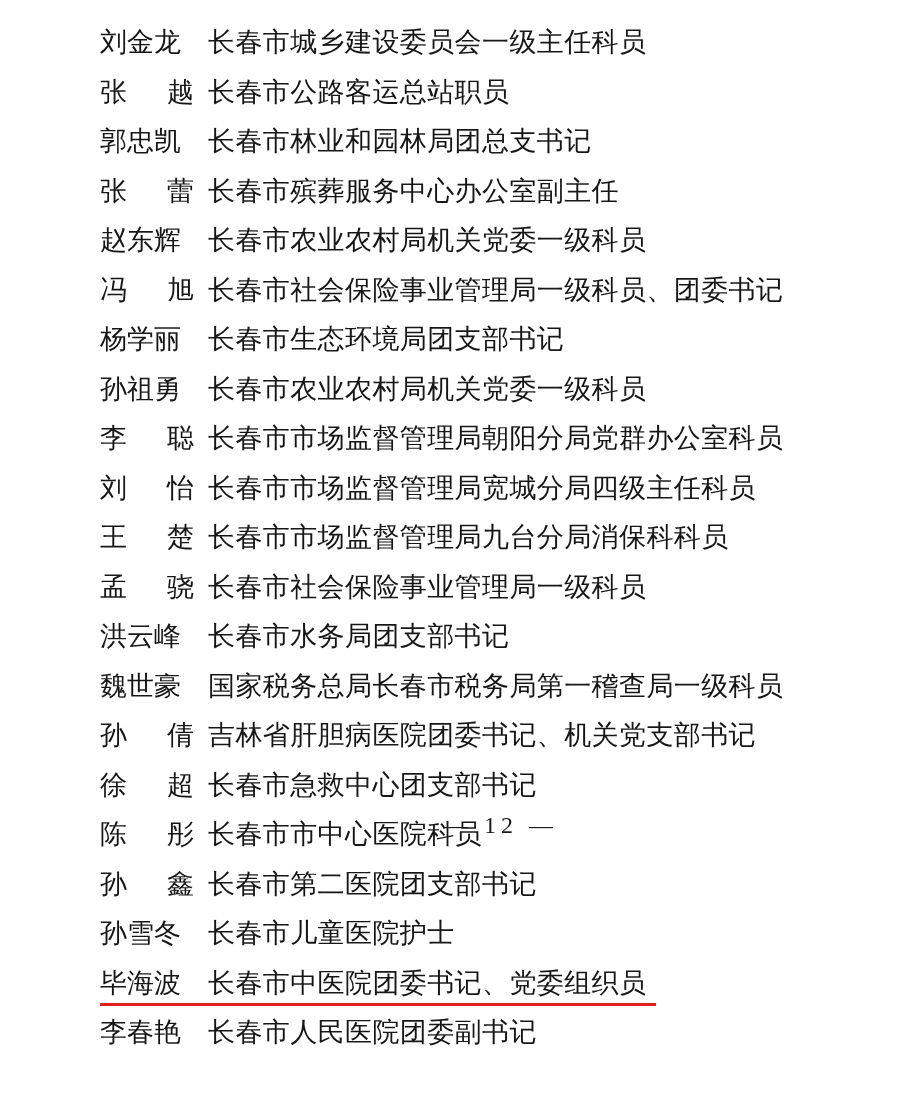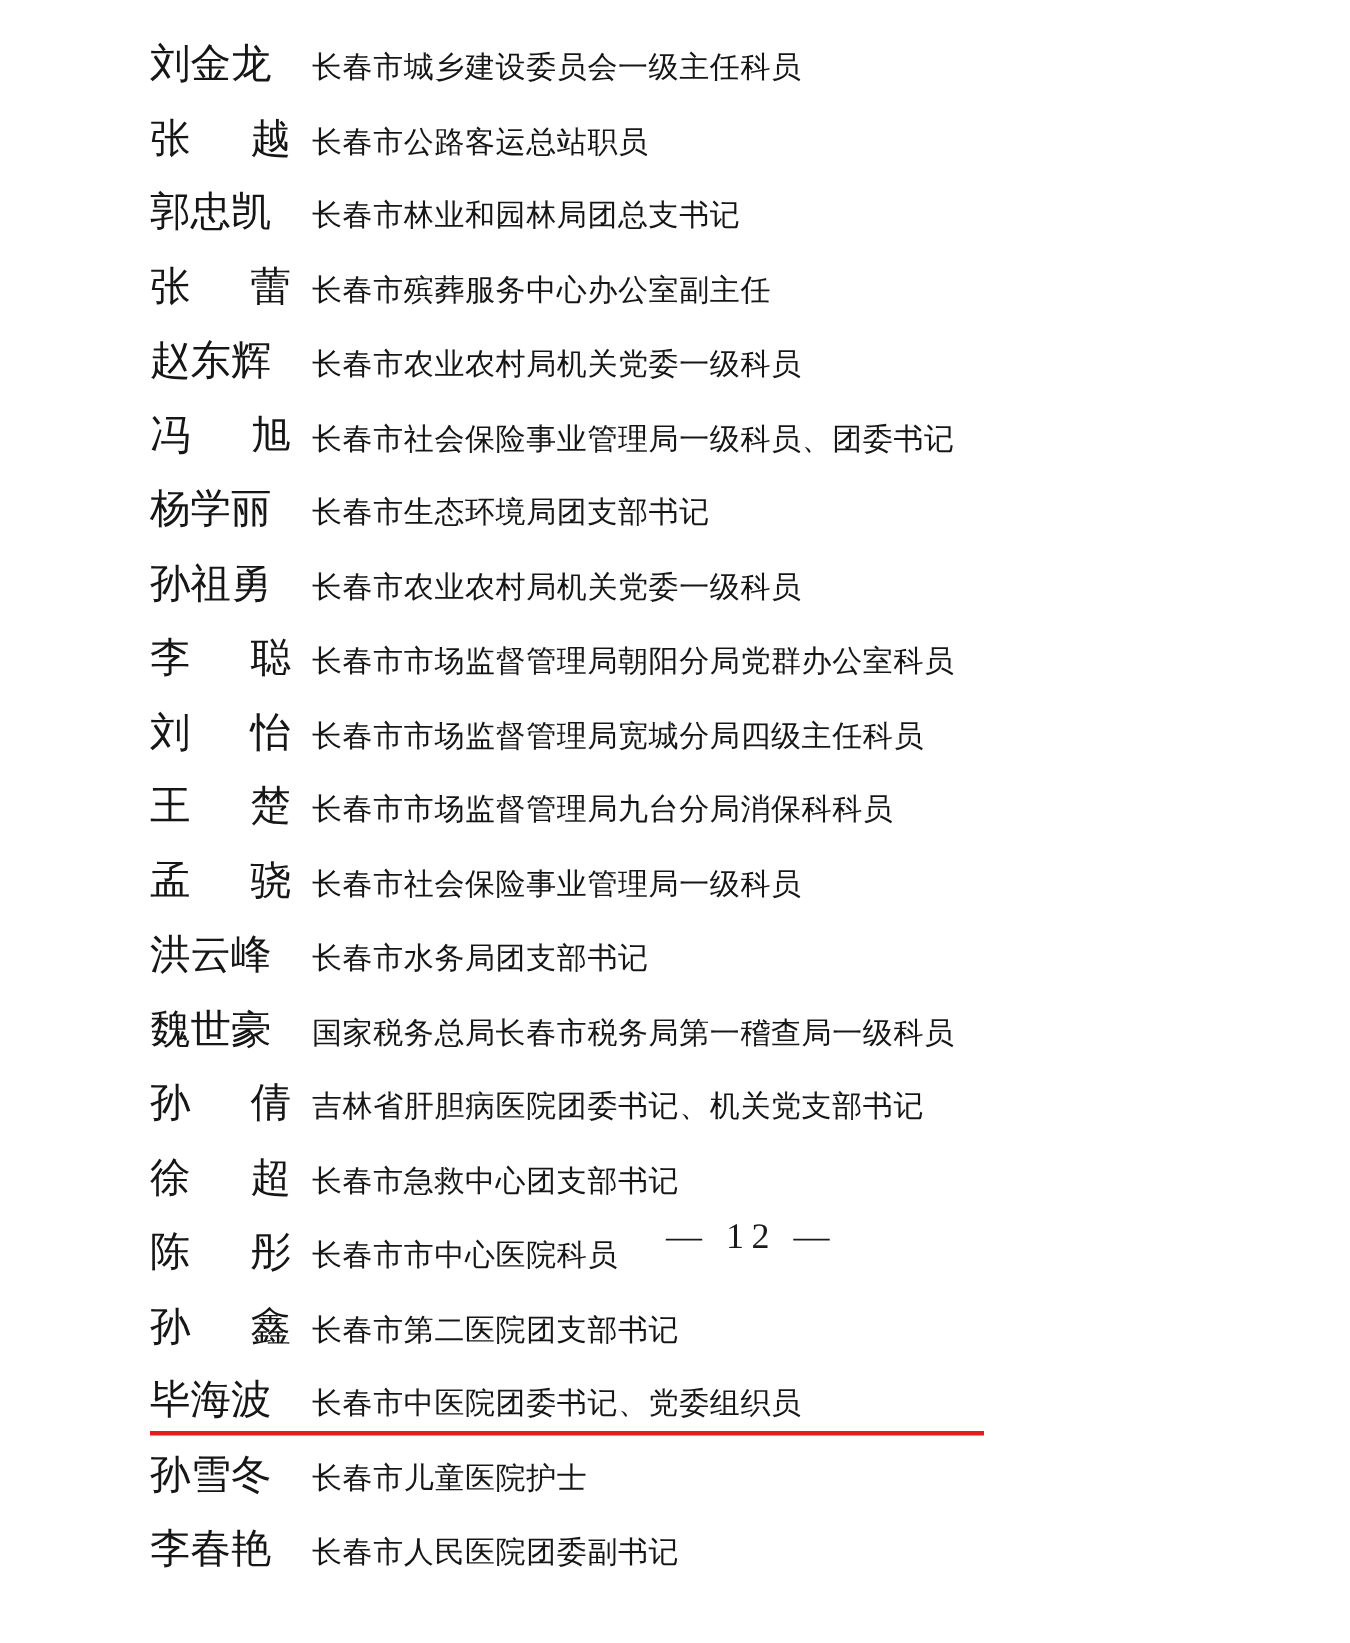--- a/index.html
+++ b/index.html
@@ -40,21 +40,21 @@
     letter-spacing: 0px;
     color: #161616;
   }
   .name.spaced {
     display: flex;
     justify-content: space-between;
     padding-right: 14px;
     box-sizing: border-box;
   }
   .title {
-    font-size: 20px;
+    font-size: 27px;
     color: #161616;
     letter-spacing: 0.4px;
   }
   .entry.underlined::after {
     content: "";
     position: absolute;
     left: 0px;
     right: auto;
     width: 556px;
     bottom: 2px;
@@ -179,27 +179,27 @@
         </span>
         <span class="title">长春市市中心医院科员</span>
       </div>
       <div class="entry">
         <span class="name spaced">
           <span>孙</span>
           <span>鑫</span>
         </span>
         <span class="title">长春市第二医院团支部书记</span>
       </div>
+      <div class="entry">
+        <span class="name">孙雪冬</span>
+        <span class="title">长春市儿童医院护士</span>
+      </div>
       <div class="entry underlined">
         <span class="name">毕海波</span>
         <span class="title">长春市中医院团委书记、党委组织员</span>
-      </div>
-      <div class="entry">
-        <span class="name">孙雪冬</span>
-        <span class="title">长春市儿童医院护士</span>
       </div>
       <div class="entry">
         <span class="name">李春艳</span>
         <span class="title">长春市人民医院团委副书记</span>
       </div>
     </div>
   <div class="footer">
     <span class="page-number">— 12 —</span>
   </div>
 </div>

